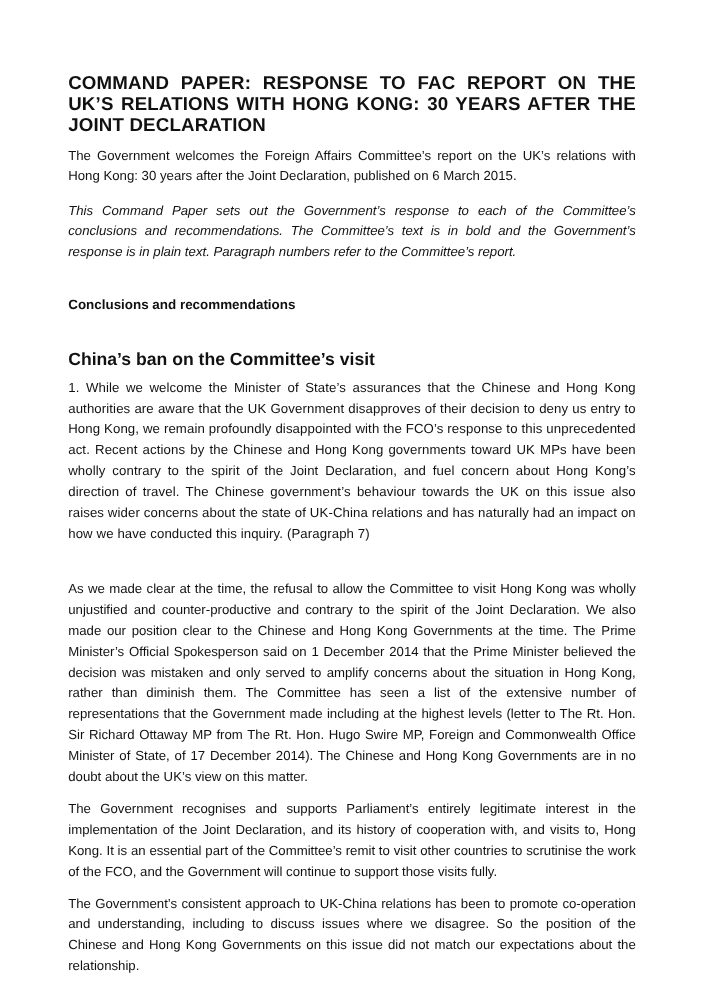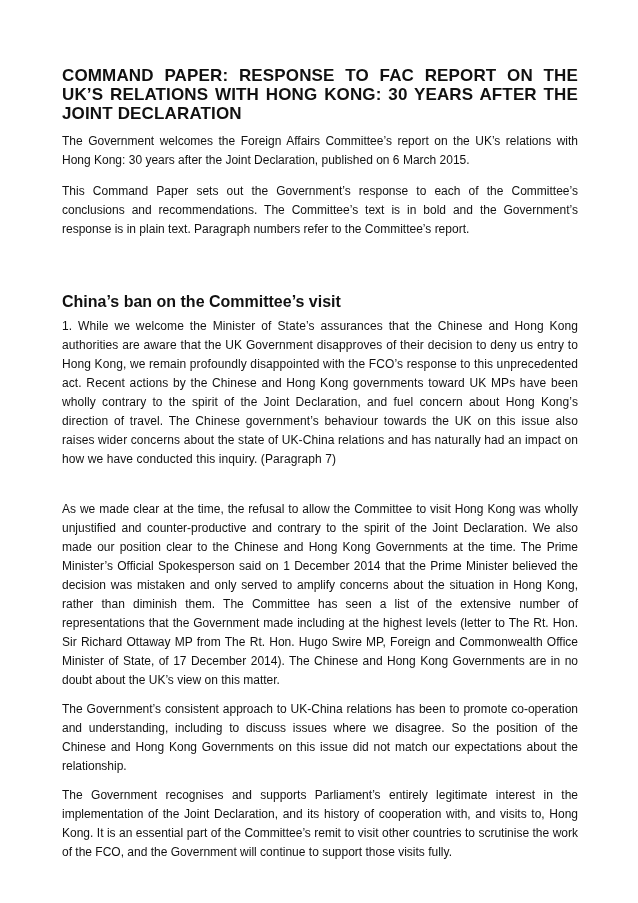--- a/index.html
+++ b/index.html
@@ -29,21 +29,21 @@
       text-align: justify;
       letter-spacing: 0.15px;
     }
     p {
       margin: 0;
       font-size: 12px;
       line-height: 19px;
       text-align: justify;
     }
     .intro-1 { margin-bottom: 12px; }
-    .intro-2 { margin-bottom: 53px; }
+    .intro-2 { margin-bottom: 29px; font-style: italic; }
     .section-heading {
       font-weight: bold;
       font-size: 12.2px;
       line-height: 19px;
       margin: 0 0 31px 0;
     }
     .sub-heading {
       font-weight: bold;
       font-size: 16px;
       line-height: 19px;
@@ -58,21 +58,22 @@
   </style>
 </head>
 <body>
 
 <div class="page">
   <h1 class="doc-title">COMMAND PAPER: RESPONSE TO FAC REPORT ON THE UK’S RELATIONS WITH HONG KONG: 30 YEARS AFTER THE JOINT DECLARATION</h1>
 
   <p class="intro-1">The Government welcomes the Foreign Affairs Committee’s report on the UK’s relations with Hong Kong: 30 years after the Joint Declaration, published on 6 March 2015.</p>
   <p class="intro-2">This Command Paper sets out the Government’s response to each of the Committee’s conclusions and recommendations. The Committee’s text is in bold and the Government’s response is in plain text. Paragraph numbers refer to the Committee’s report.</p>
 
+  <h2 class="section-heading">Conclusions and recommendations</h2>
 
   <div>
     <h3 class="sub-heading">China’s ban on the Committee’s visit</h3>
     <p class="recommendation">1. While we welcome the Minister of State’s assurances that the Chinese and Hong Kong authorities are aware that the UK Government disapproves of their decision to deny us entry to Hong Kong, we remain profoundly disappointed with the FCO’s response to this unprecedented act. Recent actions by the Chinese and Hong Kong governments toward UK MPs have been wholly contrary to the spirit of the Joint Declaration, and fuel concern about Hong Kong’s direction of travel. The Chinese government’s behaviour towards the UK on this issue also raises wider concerns about the state of UK-China relations and has naturally had an impact on how we have conducted this inquiry. (Paragraph 7)</p>
     <p class="response">As we made clear at the time, the refusal to allow the Committee to visit Hong Kong was wholly unjustified and counter-productive and contrary to the spirit of the Joint Declaration. We also made our position clear to the Chinese and Hong Kong Governments at the time. The Prime Minister’s Official Spokesperson said on 1 December 2014 that the Prime Minister believed the decision was mistaken and only served to amplify concerns about the situation in Hong Kong, rather than diminish them. The Committee has seen a list of the extensive number of representations that the Government made including at the highest levels (letter to The Rt. Hon. Sir Richard Ottaway MP from The Rt. Hon. Hugo Swire MP, Foreign and Commonwealth Office Minister of State, of 17 December 2014). The Chinese and Hong Kong Governments are in no doubt about the UK’s view on this matter.</p>
+    <p class="response">The Government recognises and supports Parliament’s entirely legitimate interest in the implementation of the Joint Declaration, and its history of cooperation with, and visits to, Hong Kong. It is an essential part of the Committee’s remit to visit other countries to scrutinise the work of the FCO, and the Government will continue to support those visits fully.</p>
     <p class="response">The Government’s consistent approach to UK-China relations has been to promote co-operation and understanding, including to discuss issues where we disagree.  So the position of the Chinese and Hong Kong Governments on this issue did not match our expectations about the relationship.</p>
-    <p class="response">The Government recognises and supports Parliament’s entirely legitimate interest in the implementation of the Joint Declaration, and its history of cooperation with, and visits to, Hong Kong. It is an essential part of the Committee’s remit to visit other countries to scrutinise the work of the FCO, and the Government will continue to support those visits fully.</p>
   </div>
 </div>
 
 </body></html>

